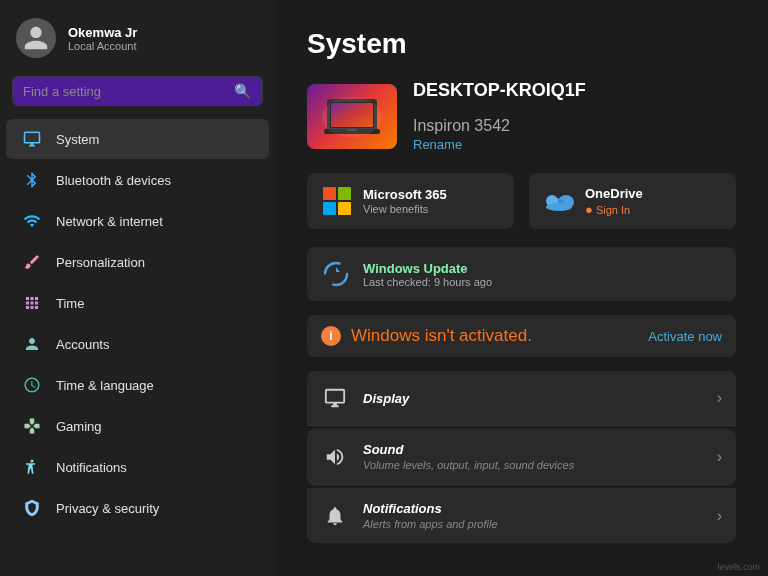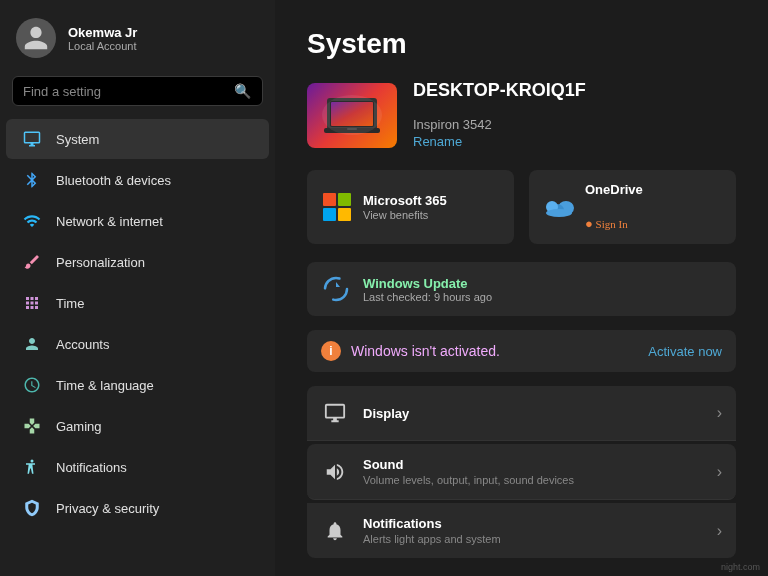--- a/index.html
+++ b/index.html
@@ -61,21 +61,21 @@
 
     .profile-sub {
       font-size: 11px;
       color: #aaa;
     }
 
     .search-box {
       margin: 4px 12px 8px 12px;
       display: flex;
       align-items: center;
-      background: #000000;
+      background: #4c1d95;
       border-radius: 6px;
       border: 1px solid #3a3a3a;
       padding: 6px 10px;
       gap: 8px;
     }
 
     .search-input {
       background: transparent;
       border: none;
       outline: none;
@@ -184,21 +184,21 @@
       background: rgba(255,255,255,0.08);
     }
 
     .device-info .device-name {
       font-size: 18px;
       font-weight: 600;
       color: #fff;
     }
 
     .device-info .device-model {
-      font-size: 13px;
+      font-size: 16px;
       color: #aaa;
       margin-top: 16px;
     }
 
     .device-info .rename-link {
       font-size: 13px;
       color: #4ea8d4;
       cursor: pointer;
       margin-top: 2px;
       display: inline-block;
@@ -240,22 +240,21 @@
 
     .ql-info .ql-sub {
       font-size: 11px;
       color: #aaa;
       margin-top: 1px;
     }
 
     .ql-info .ql-sub-accent {
       font-size: 11px;
       color: #f0803c;
-      margin-top: 19px;
-      font-family: Liberation Serif, serif;
+      margin-top: 1px;
     }
 
     
     .update-row {
       background: #2a2a2a;
       border-radius: 8px;
       padding: 12px 14px;
       display: flex;
       align-items: center;
       gap: 12px;
@@ -303,22 +302,22 @@
       align-items: center;
       justify-content: center;
       font-size: 12px;
       font-weight: 700;
       flex-shrink: 0;
       color: #fff;
     }
 
     .activation-bar .warn-text {
       flex: 1;
-      font-size: 14px;
-      color: #f0abfc;
+      font-size: 17px;
+      color: #f97316;
     }
 
     .activation-bar .activate-link {
       font-size: 13px;
       color: #4ea8d4;
       cursor: pointer;
       white-space: nowrap;
     }
 
     
@@ -358,20 +357,21 @@
       display: flex;
       align-items: center;
       justify-content: center;
       flex-shrink: 0;
       color: #ccc;
       font-size: 18px;
     }
 
     .settings-item-info {
       flex: 1;
+      font-style: italic;
     }
 
     .settings-item-title {
       font-size: 13px;
       font-weight: 600;
       color: #fff;
     }
 
     .settings-item-sub {
       font-size: 11px;
@@ -639,21 +639,21 @@
     </div>
 
     <div class="settings-item">
       <div class="settings-item-icon">
         <svg width="22" height="22" viewBox="0 0 24 24" fill="#ccc">
             <path d="M12 22c1.1 0 2-.9 2-2h-4c0 1.1.9 2 2 2zm6-6v-5c0-3.07-1.64-5.64-4.5-6.32V4c0-.83-.67-1.5-1.5-1.5s-1.5.67-1.5 1.5v.68C7.63 5.36 6 7.92 6 11v5l-2 2v1h16v-1l-2-2z"></path>
           </svg>
       </div>
       <div class="settings-item-info">
         <div class="settings-item-title">Notifications</div>
-        <div class="settings-item-sub">Alerts light apps and system</div>
+        <div class="settings-item-sub">Alerts from apps and profile</div>
       </div>
       <span class="chevron">›</span>
     </div>
 
   </div>
 </div>
 
-<div class="watermark">night.com</div>
+<div class="watermark">levels.com</div>
 
 </body></html>

